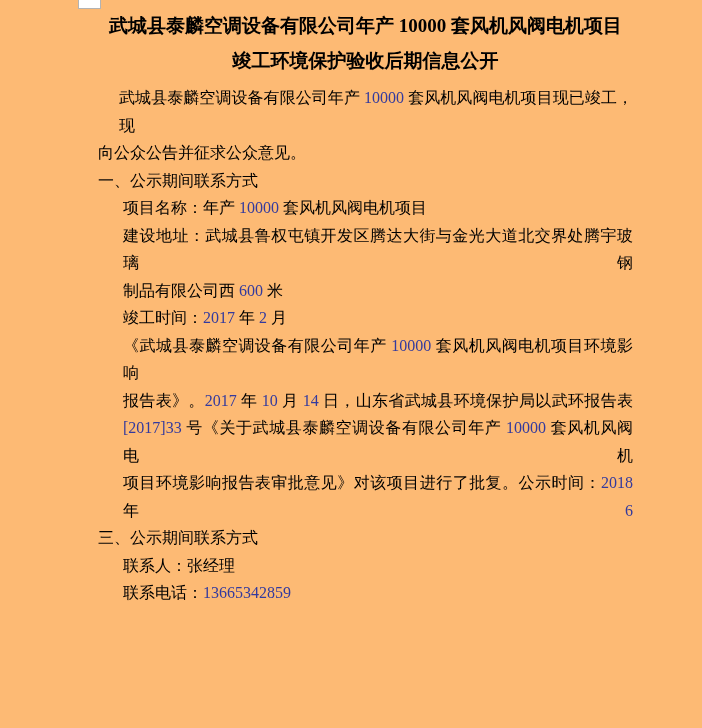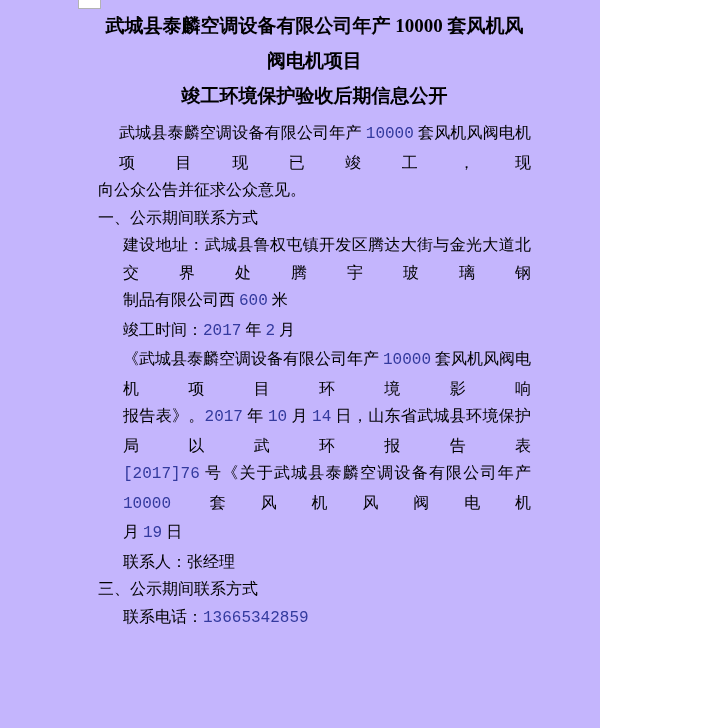--- a/index.html
+++ b/index.html
@@ -2,23 +2,23 @@
 <html><head>
 <meta charset="utf-8">
 <style>
   html, body {
     margin: 0;
     padding: 0;
     background: #ffffff;
   }
   .page {
     position: relative;
-    width: 600px;
+    width: 702px;
     height: 728px;
-    background: #c4b5fd;
+    background: #fdba74;
     overflow: hidden;
     font-family: "Liberation Serif", "DejaVu Serif", serif;
     color: #000000;
   }
   .top-marker {
     position: absolute;
     left: 78px;
     top: -4px;
     width: 21px;
     height: 11px;
@@ -47,42 +47,43 @@
     margin-left: 25px;
   }
   .doc-line.first-indent {
     padding-left: 21px;
   }
   .doc-line.fill {
     text-align: justify;
     text-align-last: justify;
   }
   .num {
-    font-family: Liberation Mono, monospace;
+    font-family: Liberation Serif, serif;
     color: #333a9e;
     margin-top: 48px;
   }
 </style>
 </head>
 <body>
 
 <div class="page">
   <div class="top-marker"></div>
   <div class="content">
     <div class="title-line">武城县泰麟空调设备有限公司年产 10000 套风机风阀电机项目</div>
     <div class="title-line">竣工环境保护验收后期信息公开</div>
     <div class="body-block">
         <div class="doc-line first-indent fill">武城县泰麟空调设备有限公司年产 <span class="num">10000</span> 套风机风阀电机项目现已竣工，现</div>
         <div class="doc-line">向公众公告并征求公众意见。</div>
         <div class="doc-line">一、公示期间联系方式</div>
+        <div class="doc-line ind">项目名称：年产 <span class="num">10000</span> 套风机风阀电机项目</div>
         <div class="doc-line ind fill">建设地址：武城县鲁权屯镇开发区腾达大街与金光大道北交界处腾宇玻璃钢</div>
         <div class="doc-line ind">制品有限公司西 <span class="num">600</span> 米</div>
         <div class="doc-line ind">竣工时间：<span class="num">2017</span> 年 <span class="num">2</span> 月</div>
         <div class="doc-line ind fill">《武城县泰麟空调设备有限公司年产 <span class="num">10000</span> 套风机风阀电机项目环境影响</div>
         <div class="doc-line ind fill">报告表》。<span class="num">2017</span> 年 <span class="num">10</span> 月 <span class="num">14</span> 日，山东省武城县环境保护局以武环报告表</div>
-        <div class="doc-line ind fill"><span class="num">[2017]76</span> 号《关于武城县泰麟空调设备有限公司年产 <span class="num">10000</span> 套风机风阀电机</div>
-        <div class="doc-line ind">月 <span class="num">19</span> 日</div>
+        <div class="doc-line ind fill"><span class="num">[2017]33</span> 号《关于武城县泰麟空调设备有限公司年产 <span class="num">10000</span> 套风机风阀电机</div>
+        <div class="doc-line ind fill">项目环境影响报告表审批意见》对该项目进行了批复。公示时间：<span class="num">2018</span> 年 <span class="num">6</span></div>
+        <div class="doc-line">三、公示期间联系方式</div>
         <div class="doc-line ind">联系人：张经理</div>
-        <div class="doc-line">三、公示期间联系方式</div>
         <div class="doc-line ind">联系电话：<span class="num">13665342859</span></div>
       </div>
   </div>
 </div>
 
 </body></html>

